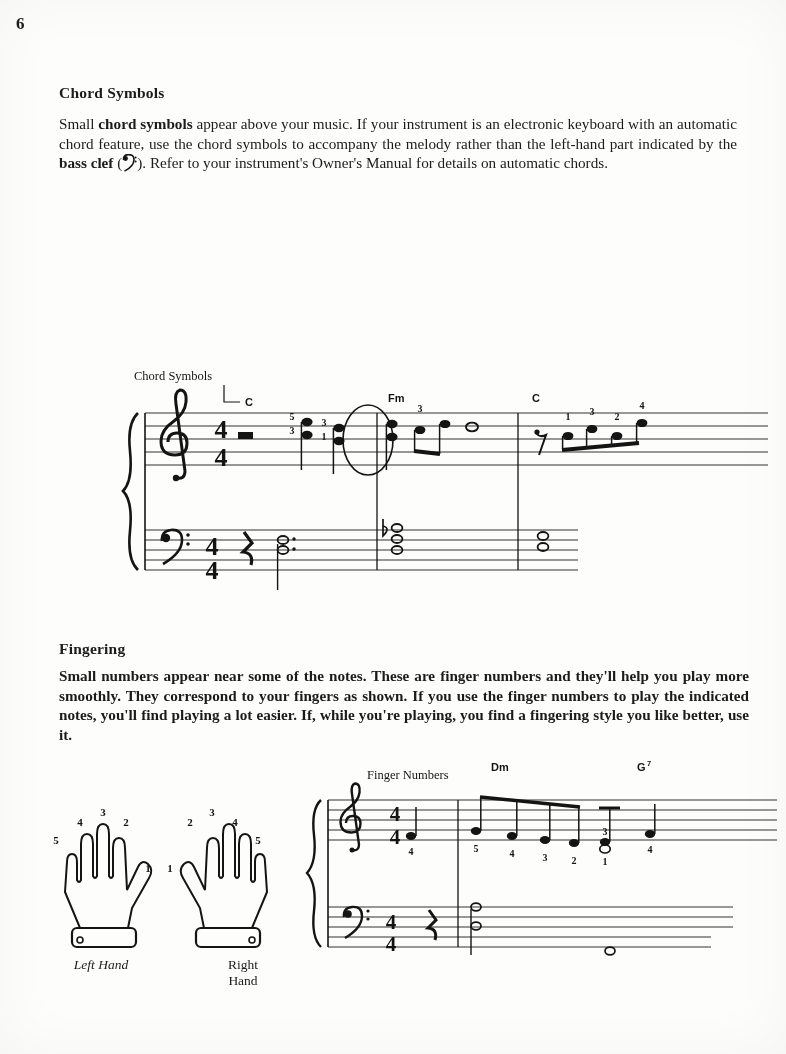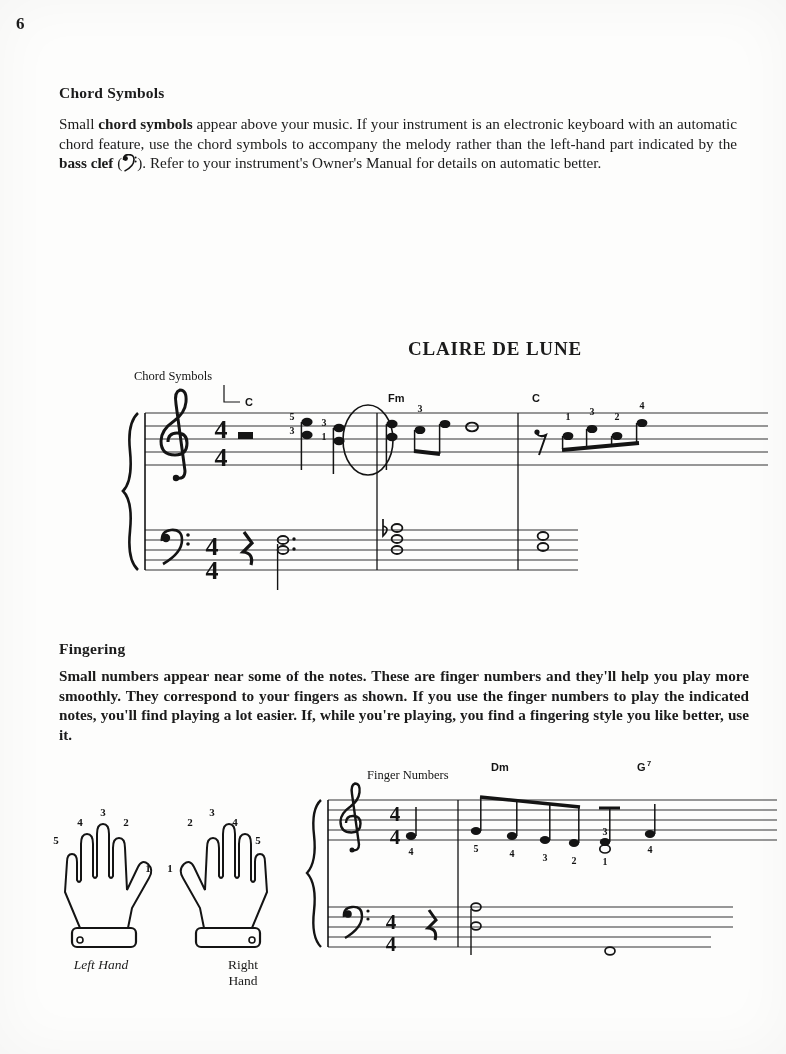--- a/index.html
+++ b/index.html
@@ -35,24 +35,23 @@
 
   <div class="abs pgnum" style="left:16px;top:14px;">6</div>
 
   <h2 class="abs heading" style="left:59px;top:84px;">Chord Symbols</h2>
 
   <p class="abs bodytext" style="left:59px;top:114px;width:678px;"><span>Small </span><b>chord symbols</b><span> appear above your music. If your instrument is an electronic keyboard with an automatic chord feature, use the chord symbols to accompany the melody rather than the left-hand part indicated by the </span><b>bass clef</b><span> (</span><svg class="inline-clef" width="15" height="18" viewBox="0 0 15 18">
         <circle cx="3.5" cy="4.5" r="2.4" class="fillk"></circle>
         <path class="stroke" stroke-width="1.6" d="M1.6 6 q-0.6 -5 4.4 -5.4 q6 -0.3 6 5 q0 7 -9.5 11.5"></path>
         <circle cx="13.6" cy="3.4" r="1" class="fillk"></circle>
         <circle cx="13.6" cy="7.4" r="1" class="fillk"></circle>
-      </svg><span>). Refer to your instrument's Owner's Manual for details on automatic better.</span></p>
-
-
-  <div class="abs title" style="left:370px;top:338px;width:250px;">CLAIRE DE LUNE</div>
+      </svg><span>). Refer to your instrument's Owner's Manual for details on automatic chords.</span></p>
+
+
 
   <svg class="abs" style="left:120px;top:358px;" width="660" height="245" viewBox="0 0 660 245">
 
     <text class="callout" x="14" y="22">Chord Symbols</text>
     <polyline class="stroke" stroke-width="1.2" points="104,27 104,44 120,44"></polyline>
 
     <text class="chord" x="125" y="48">C</text>
     <text class="chord" x="268" y="44">Fm</text>
     <text class="chord" x="412" y="44">C</text>
 

